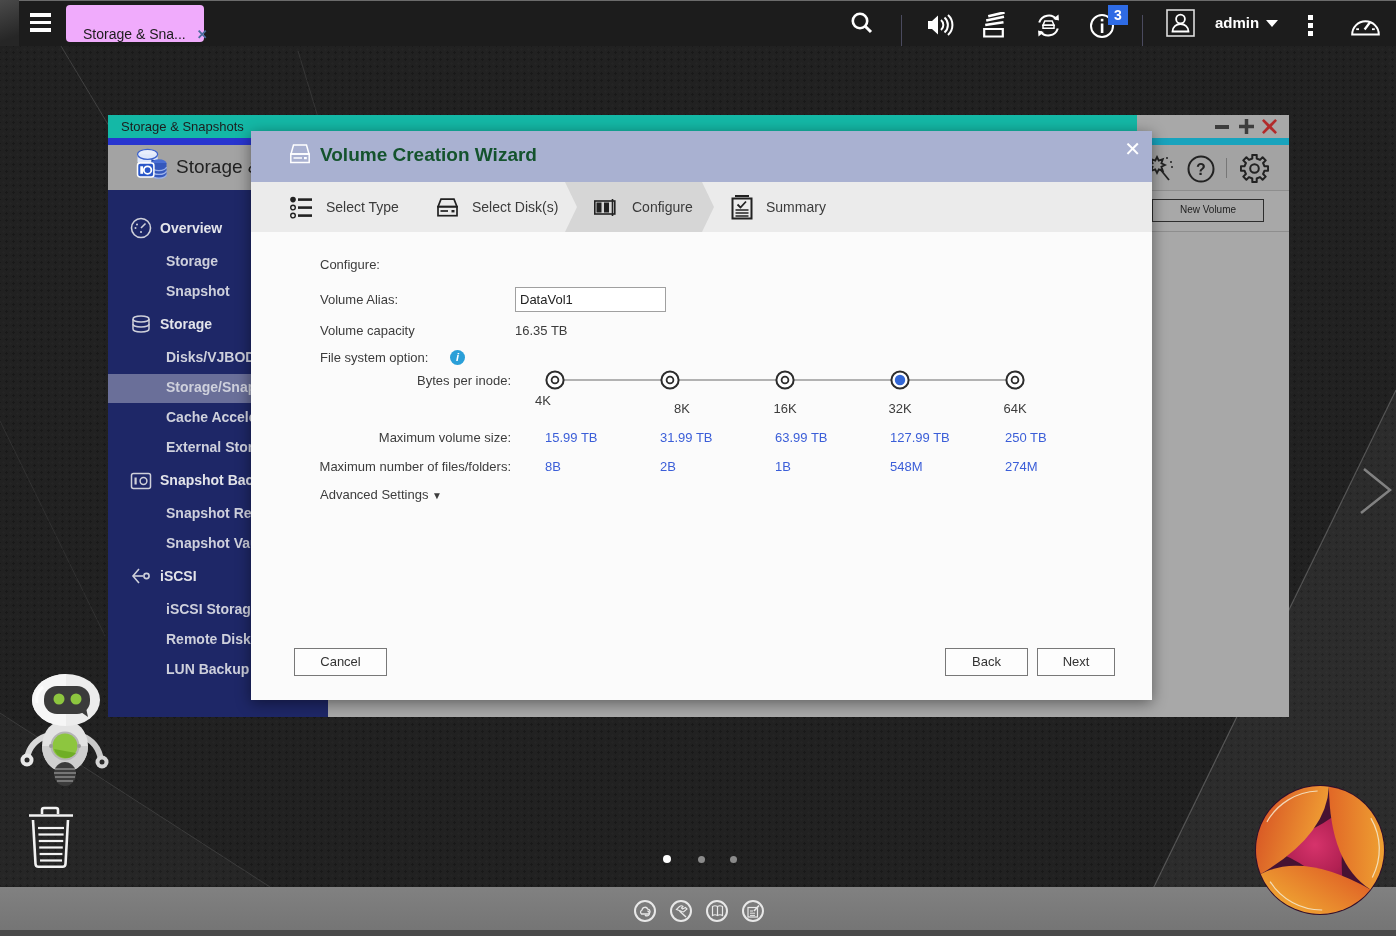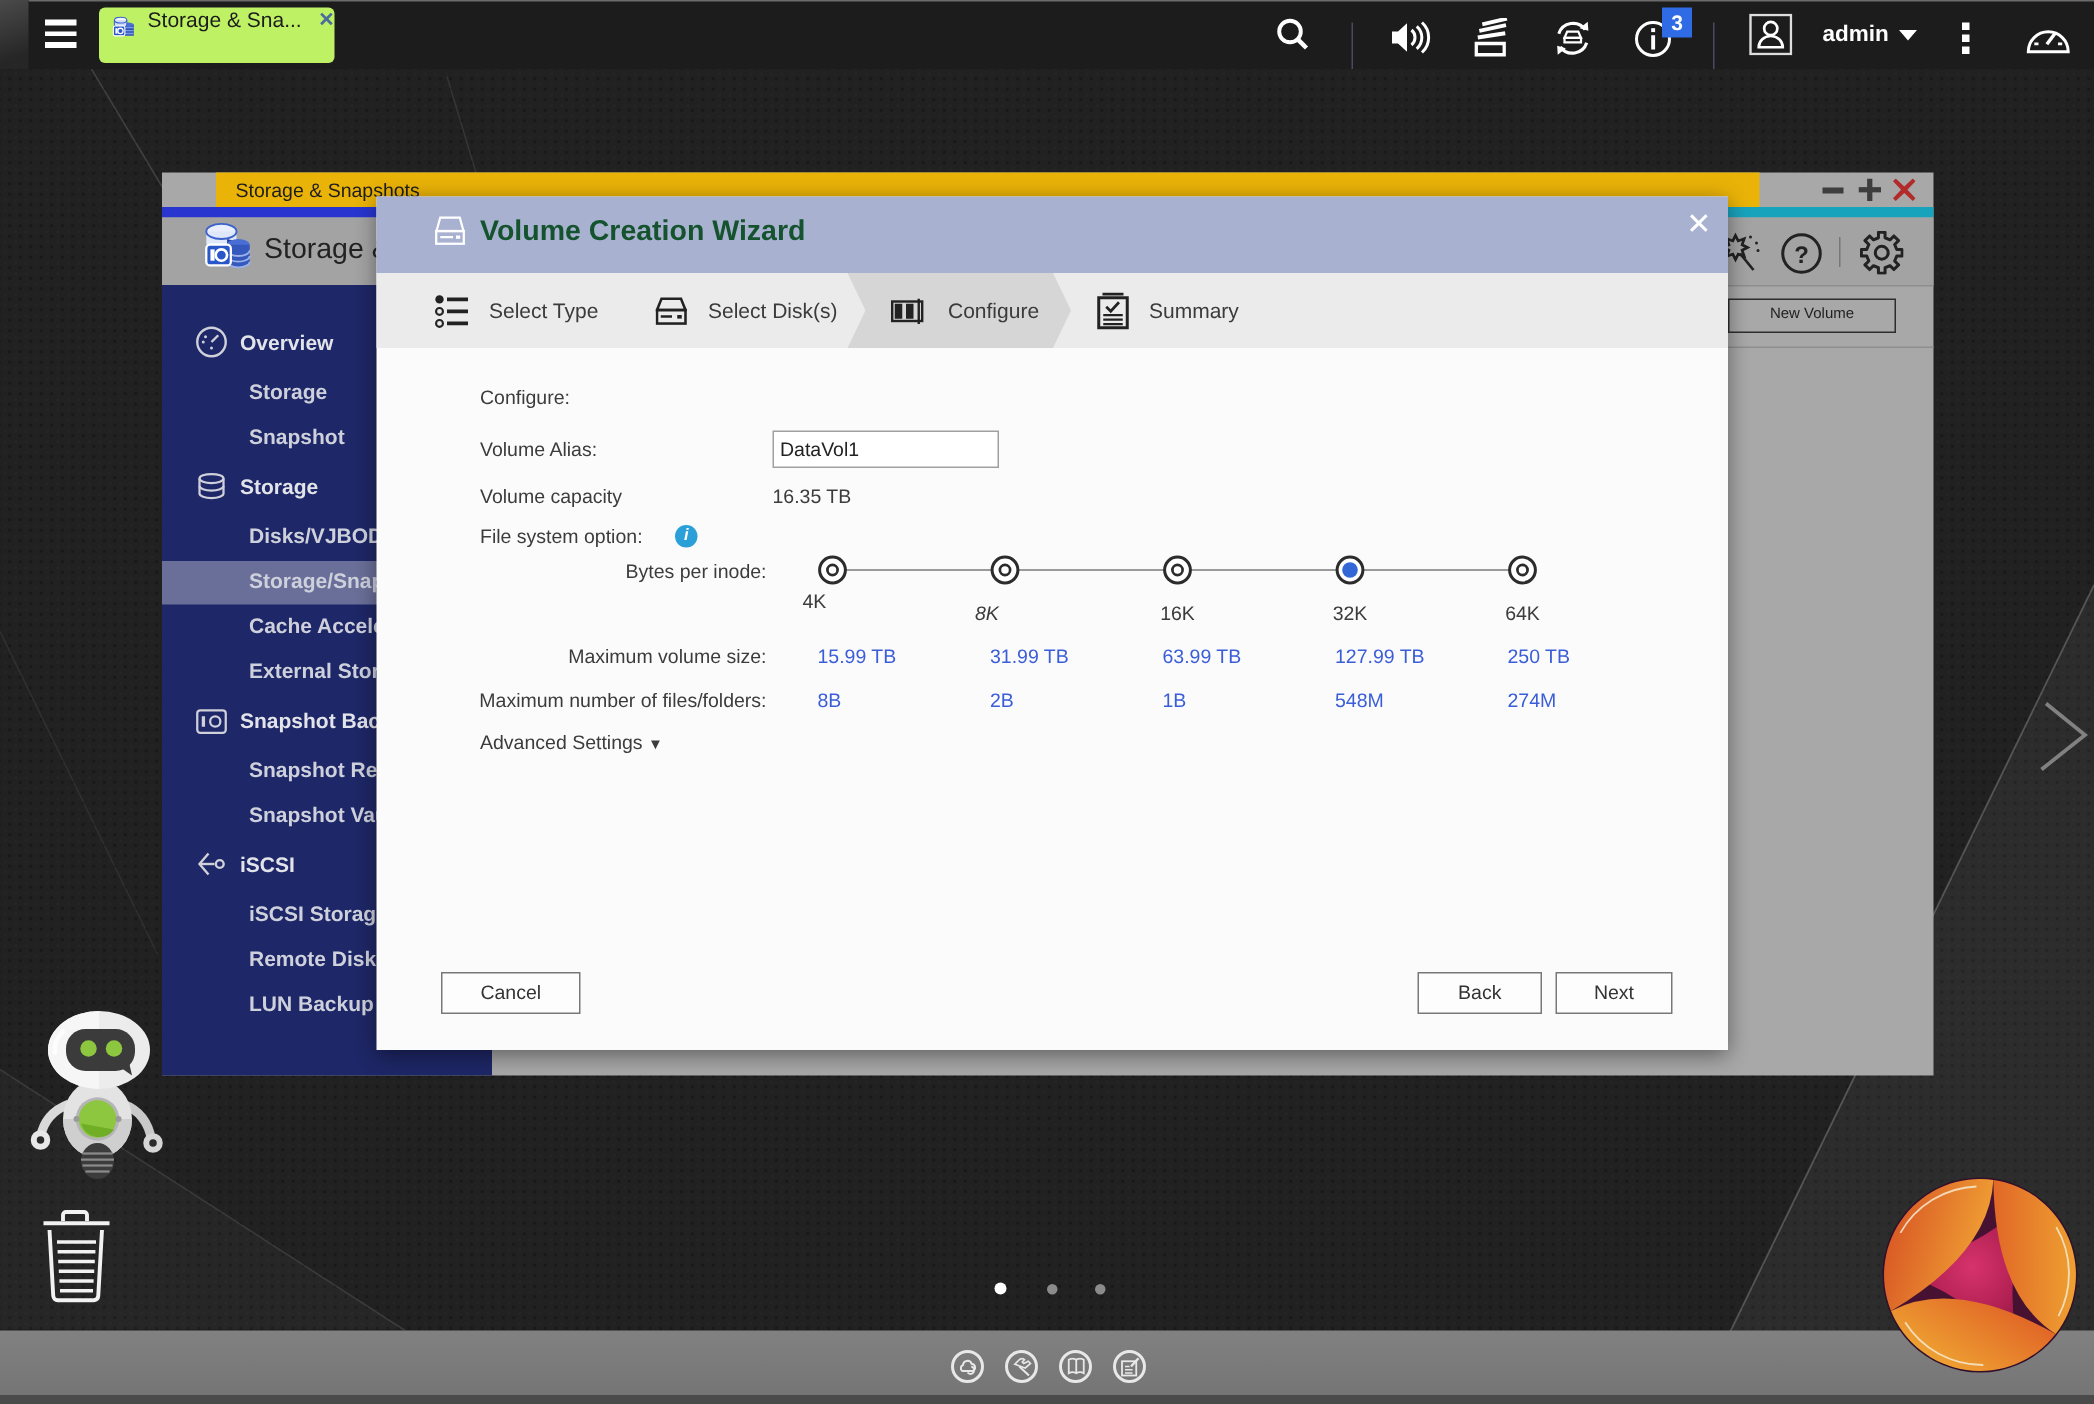--- a/index.html
+++ b/index.html
@@ -19,30 +19,30 @@
   
   #band { left:0; top:887px; width:1396px; height:46px; background:#7d7d7d;
     background:linear-gradient(180deg,#818181 0%,#747474 100%); }
   #band2 { left:0; top:930px; width:1396px; height:6px; background:#4a4a4a; }
 
   
   #topbar { left:0; top:0; width:1396px; height:46px; background:#1c1c1c; }
   #corner { left:0; top:0; width:19px; height:46px; background:linear-gradient(160deg,#4a4a4a 0%,#262626 80%); }
   .hamb { left:30px; top:13px; width:21px; height:18px; }
   .hamb div { height:3.5px; background:#fff; margin-bottom:4px; }
-  #tab { left:66px; top:5px; width:157px; height:37px; background:#bef264; border-radius:4px;
-         display:flex; align-items:flex-start; white-space:nowrap; }
+  #tab { left:66px; top:5px; width:138px; height:37px; background:#f0abfc; border-radius:4px;
+         display:flex; align-items:flex-end; white-space:nowrap; }
   #tab .txt { color:#1c1c1c; font-size:14px; margin-left:8px; }
   #tab .x { color:#4a6b9c; font-size:13px; font-weight:bold; margin-left:11px; }
   .vsep { position:absolute; width:1px; background:#4a4a5e; }
 
   
   #win { left:108px; top:115px; width:1181px; height:602px; background:#a8a8a8; }
-  #wtitle { left:0; top:0; width:1029px; height:23px; background:#eab308; color:#1d1d1d; font-size:13px;
-            line-height:23px; padding-left:13px;margin-left:36px; }
+  #wtitle { left:0; top:0; width:1029px; height:23px; background:#14b8a6; color:#1d1d1d; font-size:13px;
+            line-height:23px; padding-left:13px; }
   #accent-l { left:0; top:23px; width:220px; height:7px; background:#2835cf; }
   #accent-r { left:220px; top:23px; width:961px; height:7px; background:#18a3bd; }
   #whead { left:0; top:30px; width:1181px; height:45px; background:#a3a3a3; }
   #whead .appname { position:absolute; left:68px; top:11px; font-size:19px; color:#222; }
   #newvol { left:1044px; top:84px; width:112px; height:23px; border:1.5px solid #2d2d2d; color:#222;
             font-size:10px; text-align:center; line-height:19px; }
   #wdiv1 { left:220px; top:75px; width:961px; height:1px; background:#8e8e8e; }
   #wdiv2 { left:220px; top:116px; width:961px; height:1px; background:#8e8e8e; }
 
   
@@ -358,21 +358,21 @@
       <circle cx="129" cy="14" r="3.4" fill="#fff" stroke="#2c2c2c" stroke-width="1.8"></circle>
       <circle cx="244" cy="14" r="8.6" fill="#fff" stroke="#2c2c2c" stroke-width="2"></circle>
       <circle cx="244" cy="14" r="3.4" fill="#fff" stroke="#2c2c2c" stroke-width="1.8"></circle>
       <circle cx="359" cy="14" r="8.6" fill="#fff" stroke="#2c2c2c" stroke-width="2"></circle>
       <circle cx="359" cy="14" r="5.2" fill="#3367d6"></circle>
       <circle cx="474" cy="14" r="8.6" fill="#fff" stroke="#2c2c2c" stroke-width="2"></circle>
       <circle cx="474" cy="14" r="3.4" fill="#fff" stroke="#2c2c2c" stroke-width="1.8"></circle>
     </g>
   </svg>
   <div class="lbl" style="left:284px;top:262px;width:40px;">4K</div>
-  <div class="lbl" style="left:399px;top:270px;width:40px;text-align:left;font-style:italic;">8K</div>
+  <div class="lbl" style="left:399px;top:270px;width:40px;text-align:right;">8K</div>
   <div class="lbl" style="left:514px;top:270px;width:40px;text-align:center;">16K</div>
   <div class="lbl" style="left:629px;top:270px;width:40px;text-align:center;">32K</div>
   <div class="lbl" style="left:744px;top:270px;width:40px;text-align:center;">64K</div>
 
   <div class="lbl" style="left:110px; top:299px; width:150px; text-align:right;">Maximum volume size:</div>
   <div class="lbl blue" style="left:294px;top:299px;">15.99 TB</div>
   <div class="lbl blue" style="left:409px;top:299px;">31.99 TB</div>
   <div class="lbl blue" style="left:524px;top:299px;">63.99 TB</div>
   <div class="lbl blue" style="left:639px;top:299px;">127.99 TB</div>
   <div class="lbl blue" style="left:754px;top:299px;">250 TB</div>

